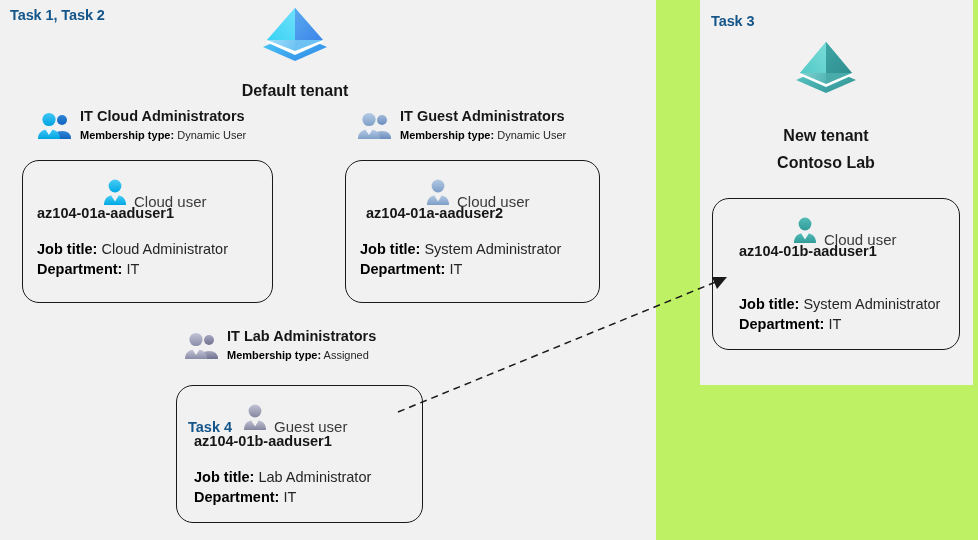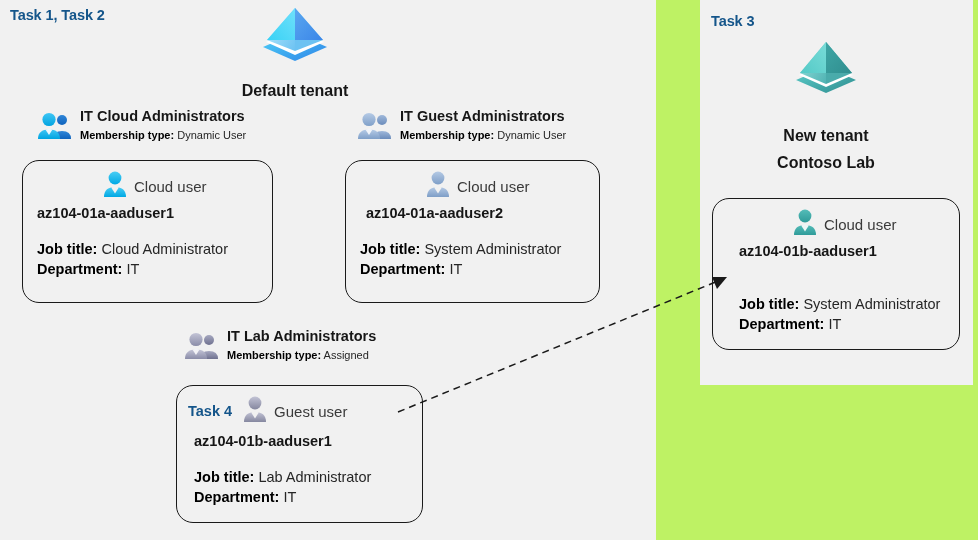--- a/index.html
+++ b/index.html
@@ -69,22 +69,23 @@
   .card {
     position: absolute;
     border: 1.4px solid #1a1a1a;
     border-radius: 17px;
     background: #f1f1f1;
     box-sizing: border-box;
   }
   .card-head {
     position: absolute;
     display: flex;
-    align-items: center;
-    white-space: nowrap;
+    align-items: flex-end;
+    white-space: nowrap;
+    margin-top: 8px;
   }
   .card-head .u-icon { margin-right: 5px; }
   .card-head .u-label {
     font-size: 15px;
     color: #3a3a3a;
   }
   .card-head .inline-task {
     color: #14558a;
     font-weight: bold;
     font-size: 14.5px;

